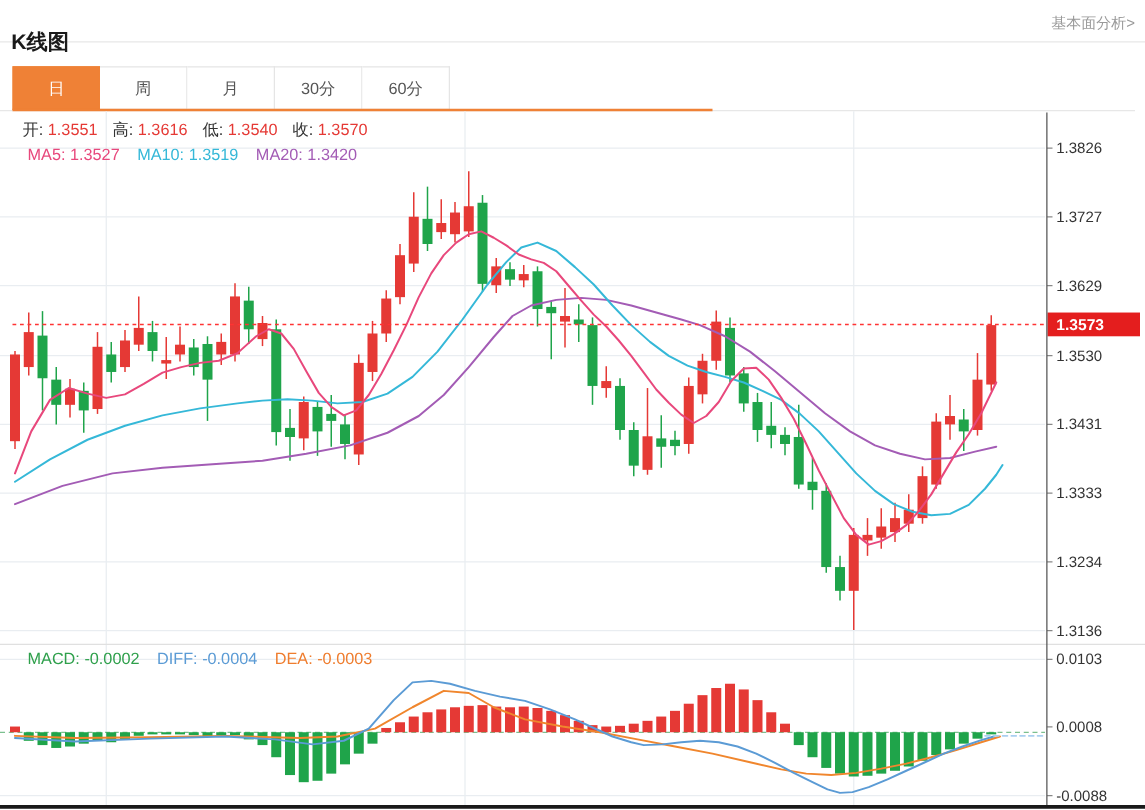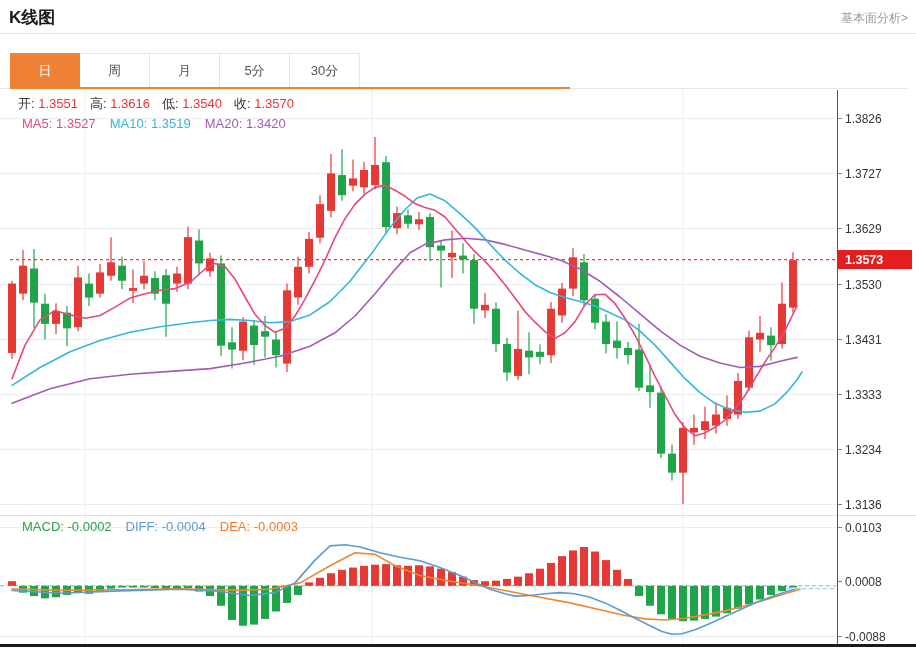--- a/index.html
+++ b/index.html
@@ -1,19 +1,19 @@
 <!DOCTYPE html>
 <html><head>
 <meta charset="utf-8">
 <style>
   html,body{margin:0;padding:0;background:#fff;}
   #app{position:relative;width:916px;height:648px;background:#fff;overflow:hidden;
        font-family:"Liberation Sans","DejaVu Sans",sans-serif;}
   .hdr{position:absolute;left:0;top:0;width:916px;height:33px;border-bottom:1px solid #e8e8e8;}
-  .hdr-title{position:absolute;left:9px;top:6px;font-size:17px;font-weight:bold;color:#1a1a1a;}
+  .hdr-title{position:absolute;left:9px;top:22px;font-size:17px;font-weight:bold;color:#1a1a1a;}
   .hdr-link{position:absolute;right:8px;top:10px;font-size:12px;color:#999;cursor:pointer;margin-left:28px;}
   .tabs{position:absolute;left:10px;top:53px;height:35px;display:flex;}
   .tab{box-sizing:border-box;width:70px;height:35px;line-height:34px;text-align:center;
        font-size:13px;color:#555;border:1px solid #e5e5e5;border-left:none;background:#fff;cursor:pointer;}
   .tab:first-child{border-left:1px solid #e5e5e5;}
   .tab.active{background:#ef8136;border-color:#ef8136;color:#fff;}
   .tabline-gray{position:absolute;left:0;top:88px;width:908px;height:1px;background:#e7e7e7;}
   .tabline-orange{position:absolute;left:10px;top:87px;width:560px;height:2px;background:#ef8136;}
   svg{position:absolute;left:0;top:0;}
   .legend{position:absolute;font-size:13px;white-space:nowrap;pointer-events:none;}
@@ -26,22 +26,22 @@
 <div id="app">
   <div class="hdr">
     <span class="hdr-title">K线图</span>
     <span class="hdr-link">基本面分析&gt;</span>
   </div>
 
   <div class="tabs">
       <div class="tab active">日</div>
       <div class="tab">周</div>
       <div class="tab">月</div>
-      <div class="tab">5分</div>
       <div class="tab">30分</div>
+      <div class="tab">60分</div>
     </div>
   <div class="tabline-gray"></div>
   <div class="tabline-orange"></div>
 
   <svg id="chart" width="916" height="648" viewBox="0 0 916 648">
       <line x1="85" y1="89" x2="85" y2="644" stroke="#e9edf1" stroke-width="1"></line>
       <line x1="372" y1="89" x2="372" y2="644" stroke="#e9edf1" stroke-width="1"></line>
       <line x1="683" y1="89" x2="683" y2="644" stroke="#e9edf1" stroke-width="1"></line>
       <line x1="0" y1="118.5" x2="836" y2="118.5" stroke="#e9edf1" stroke-width="1"></line>
       <line x1="837.5" y1="118.5" x2="842" y2="118.5" stroke="#888" stroke-width="1"></line>

